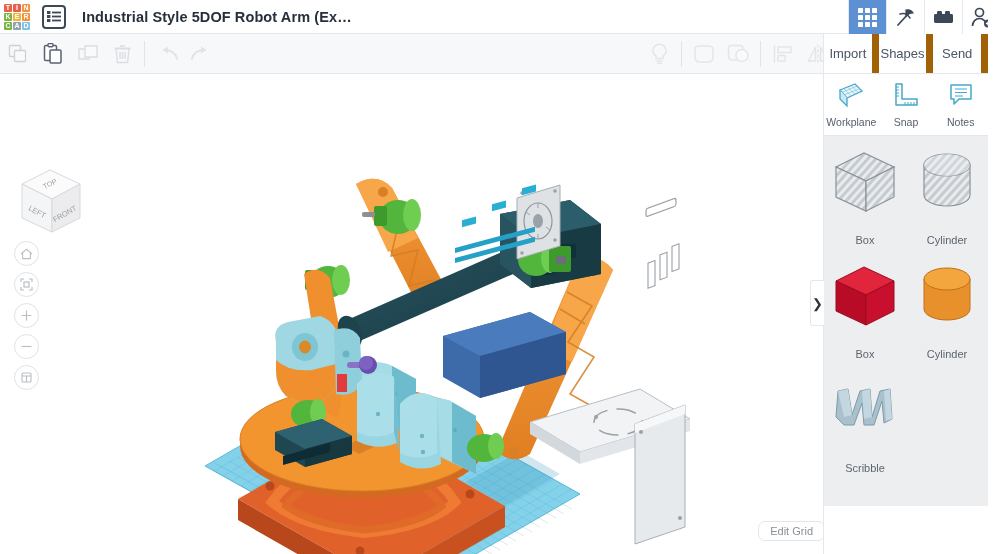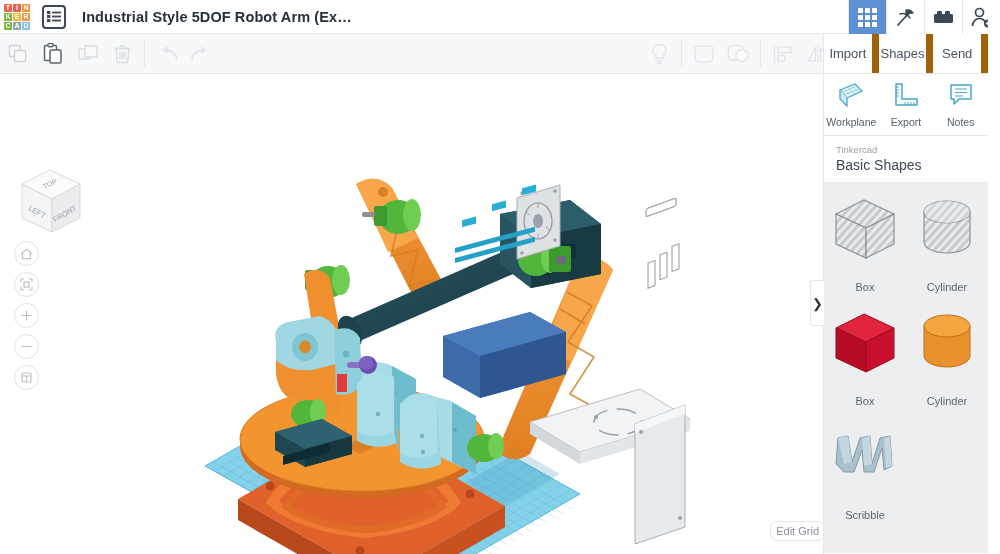--- a/index.html
+++ b/index.html
@@ -69,21 +69,21 @@
   
   .navcol{ position:absolute; left:14px; top:167px; width:25px; }
   .navbtn{
     width:25px; height:25px; border-radius:50%; border:1px solid #e0e2e5;
     background:#fff; display:flex; align-items:center; justify-content:center;
     margin-bottom:6px; cursor:pointer;
   }
   
   .gridctl{ position:absolute; right:10px; bottom:6px; text-align:right; }
   .editgrid{
-    display:inline-block; padding:3px 5px; font-size:11px; color:#8a8f98;
+    display:inline-block; padding:3px 11px; font-size:11px; color:#8a8f98;
     border:1px solid #e2e5e9; border-radius:7px; background:#fff; cursor:pointer;
     margin-bottom:7px;
   }
   .snaprow{ display:flex; align-items:center; justify-content:flex-end; gap:7px; }
   .snaplbl{ font-size:11px; font-weight:bold; color:#5a6270; }
   .snapsel{
     display:flex; align-items:center; gap:7px;
     border:1px solid #e2e5e9; border-radius:3px; background:#fff;
     padding:3px 7px; font-size:11px; color:#5a6270; cursor:pointer;
   }
@@ -619,39 +619,35 @@
       <div class="rp-tool">
         <span>
           <svg width="26" height="26" viewBox="0 0 26 26">
             <path d="M3 2 L9 2 L9 17 L24 17 L24 23 L3 23 Z" fill="#fff" stroke="#46a8c9" stroke-width="1.5" stroke-linejoin="round"></path>
             <g stroke="#46a8c9" stroke-width="1">
               <path d="M3 5 H6 M3 8 H6 M3 11 H6 M3 14 H6"></path>
               <path d="M12 20 V23 M15 20 V23 M18 20 V23 M21 20 V23"></path>
             </g>
           </svg>
         </span>
-        <span class="rp-tool-lbl">Export</span>
+        <span class="rp-tool-lbl">Snap</span>
       </div>
       <div class="rp-tool">
         <span>
           <svg width="26" height="26" viewBox="0 0 26 26">
             <path d="M3 3 H23 V17 H11 L6 22 V17 H3 Z" fill="#fff" stroke="#46a8c9" stroke-width="1.5" stroke-linejoin="round"></path>
             <g stroke="#46a8c9" stroke-width="1.2">
                 <path d="M7 7 H19 M7 10.5 H19 M7 14 H15"></path>
               </g>
           </svg>
         </span>
         <span class="rp-tool-lbl">Notes</span>
       </div>
     </div>
 
-    <div class="rp-cat">
-      <div class="rp-cat-sm">Tinkercad</div>
-      <div class="rp-cat-big">Basic Shapes</div>
-    </div>
 
     <div class="rp-shapes">
 
       <div class="shape-cell">
         <svg width="74" height="70" viewBox="0 0 74 70">
           <defs>
               <pattern id="hatch" width="6" height="6" patternUnits="userSpaceOnUse" patternTransform="rotate(42)">
             <rect width="6" height="6" fill="#e9ecee"></rect>
                 <rect width="3" height="6" fill="#c6cbd0"></rect>
               </pattern>

